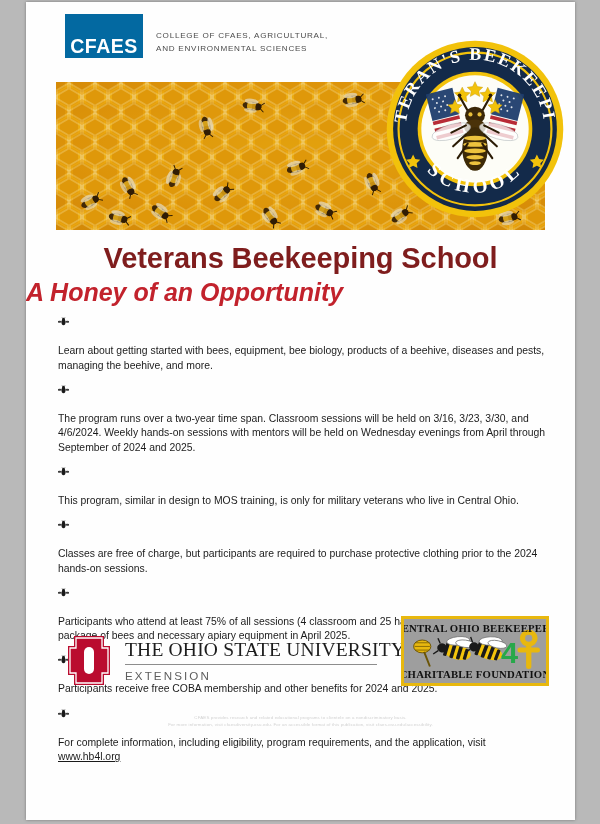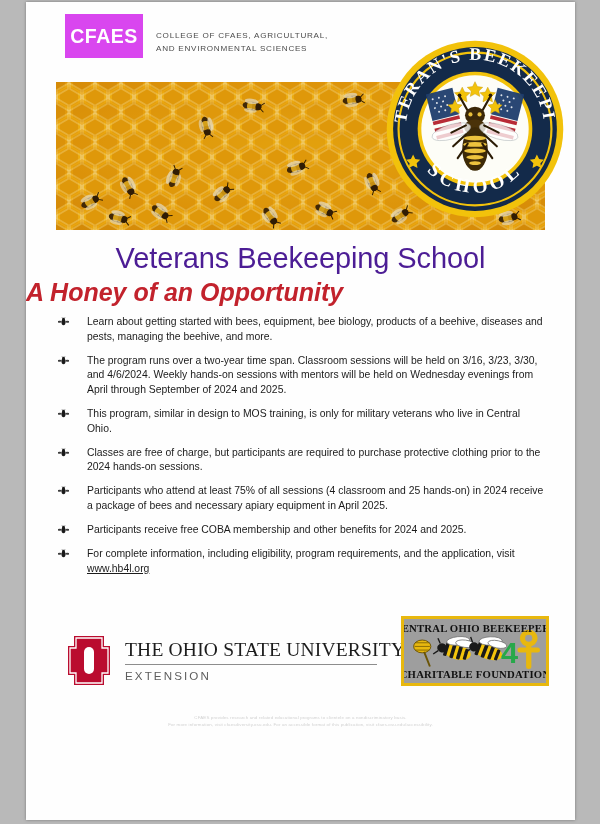--- a/index.html
+++ b/index.html
@@ -20,22 +20,22 @@
     overflow: hidden;
   }
 
   
   #cfaes-header {
     position: absolute; left: 39px; top: 12px;
     display: flex; align-items: stretch;
   }
   #cfaes-block {
     width: 78px; height: 44px;
-    background: #d946ef;
-    display: flex; align-items: center; justify-content: center;
+    background: #0369a1;
+    display: flex; align-items: flex-end; justify-content: center;
   }
   #cfaes-block .wm {
     color: #ffffff;
     font-weight: bold;
     font-size: 19.5px;
     letter-spacing: .5px;
     font-family: "Liberation Sans", sans-serif;
   }
   #cfaes-sub {
     margin-left: 13px;
@@ -63,23 +63,23 @@
     position: absolute;
     left: 358px; top: 36px;
     width: 182px; height: 182px;
   }
   #seal svg { display:block; width:100%; height:100%; }
 
   
   #title {
     position: absolute; left: 0; right: 0; top: 240px;
     text-align: center;
-    color: #4c1d95;
+    color: #7f1d1d;
     font-size: 29px;
-    font-weight: normal;
+    font-weight: bold;
     letter-spacing: -0.1px;
     font-family: "Liberation Sans", sans-serif;
   }
   #subtitle {
     position: absolute; left: 0; right: 0; top: 276px;
     text-align: left;
     color: #c2222c;
     font-size: 25px;
     font-weight: bold;
     font-style: italic;
@@ -89,20 +89,21 @@
   
   #bullets {
     position: absolute;
     left: 32px; top: 313px;
     width: 488px;
   }
   .bullet-row {
     display: flex;
     align-items: flex-start;
     margin-bottom: 9.5px;
+    flex-direction: column;
   }
   .bullet-mark {
     flex: 0 0 29px;
     padding-top: 2px;
     text-align: left;
     line-height: 0;
   }
   .bullet-mark svg { display: inline-block; }
   .bullet-text {
     flex: 1 1 auto;

